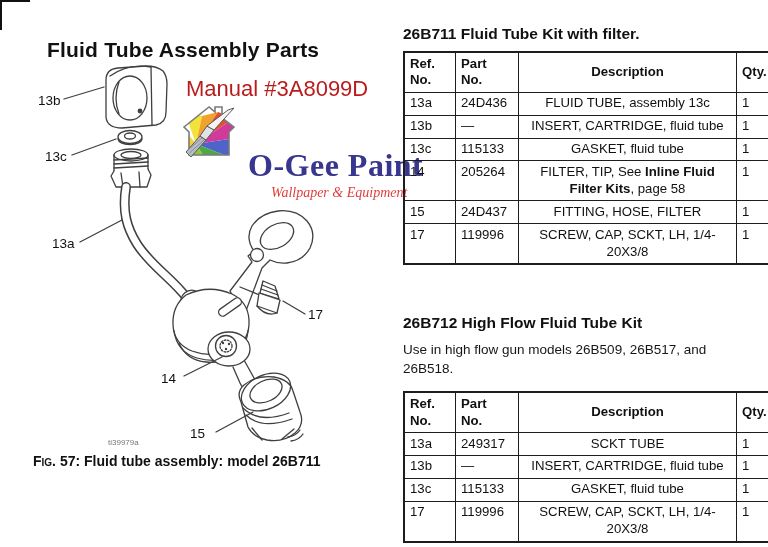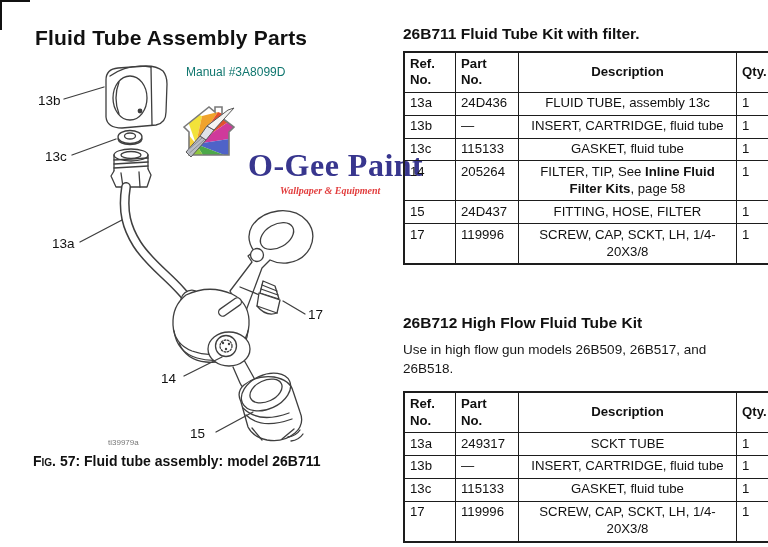--- a/index.html
+++ b/index.html
@@ -5,37 +5,37 @@
   html,body{margin:0;padding:0;background:#fff;}
   .page{
     position:relative;width:768px;height:547px;background:#fff;overflow:hidden;
     font-family:"Liberation Sans",sans-serif;color:#1b1b1b;
   }
   .corner-mark{
     position:absolute;left:0;top:0;width:28px;height:28px;
     border-left:2px solid #111;border-top:2px solid #111;
   }
   .page-title{
-    position:absolute;left:35px;top:26px;margin:0;
+    position:absolute;left:35px;top:26px;margin:12px;
     font-size:21px;font-weight:bold;letter-spacing:.2px;color:#111;
   }
   .manual-no{
-    position:absolute;left:186px;top:65px;font-size:12px;color:#0f766e;
+    position:absolute;left:186px;top:76px;font-size:22px;color:#b91c1c;
   }
   
   .logo{position:absolute;left:176px;top:100px;display:flex;align-items:flex-start;}
   .logo-house{width:66px;height:62px;}
   .logo-text{margin-left:6px;padding-top:6px;}
   .logo-name{
     font-family:"Liberation Serif",serif;font-weight:bold;
     font-size:32px;line-height:1.05;letter-spacing:.5px;margin-top:43px;
   }
   .logo-tagline{
-    font-family:"Liberation Serif",serif;font-style:italic;font-weight:bold;
-    font-size:10px;margin-top:2px;margin-left:32px;
+    font-family:"Liberation Serif",serif;font-style:italic;font-weight:normal;
+    font-size:14px;margin-top:2px;margin-left:23px;
   }
   
   .diagram{position:absolute;left:0;top:52px;}
   .callout{position:absolute;font-size:13.5px;color:#111;}
   .cl-13b{left:38px;top:93px;}
   .cl-13c{left:45px;top:149px;}
   .cl-13a{left:52px;top:236px;}
   .cl-17{left:308px;top:307px;}
   .cl-14{left:161px;top:371px;}
   .cl-15{left:190px;top:426px;}

